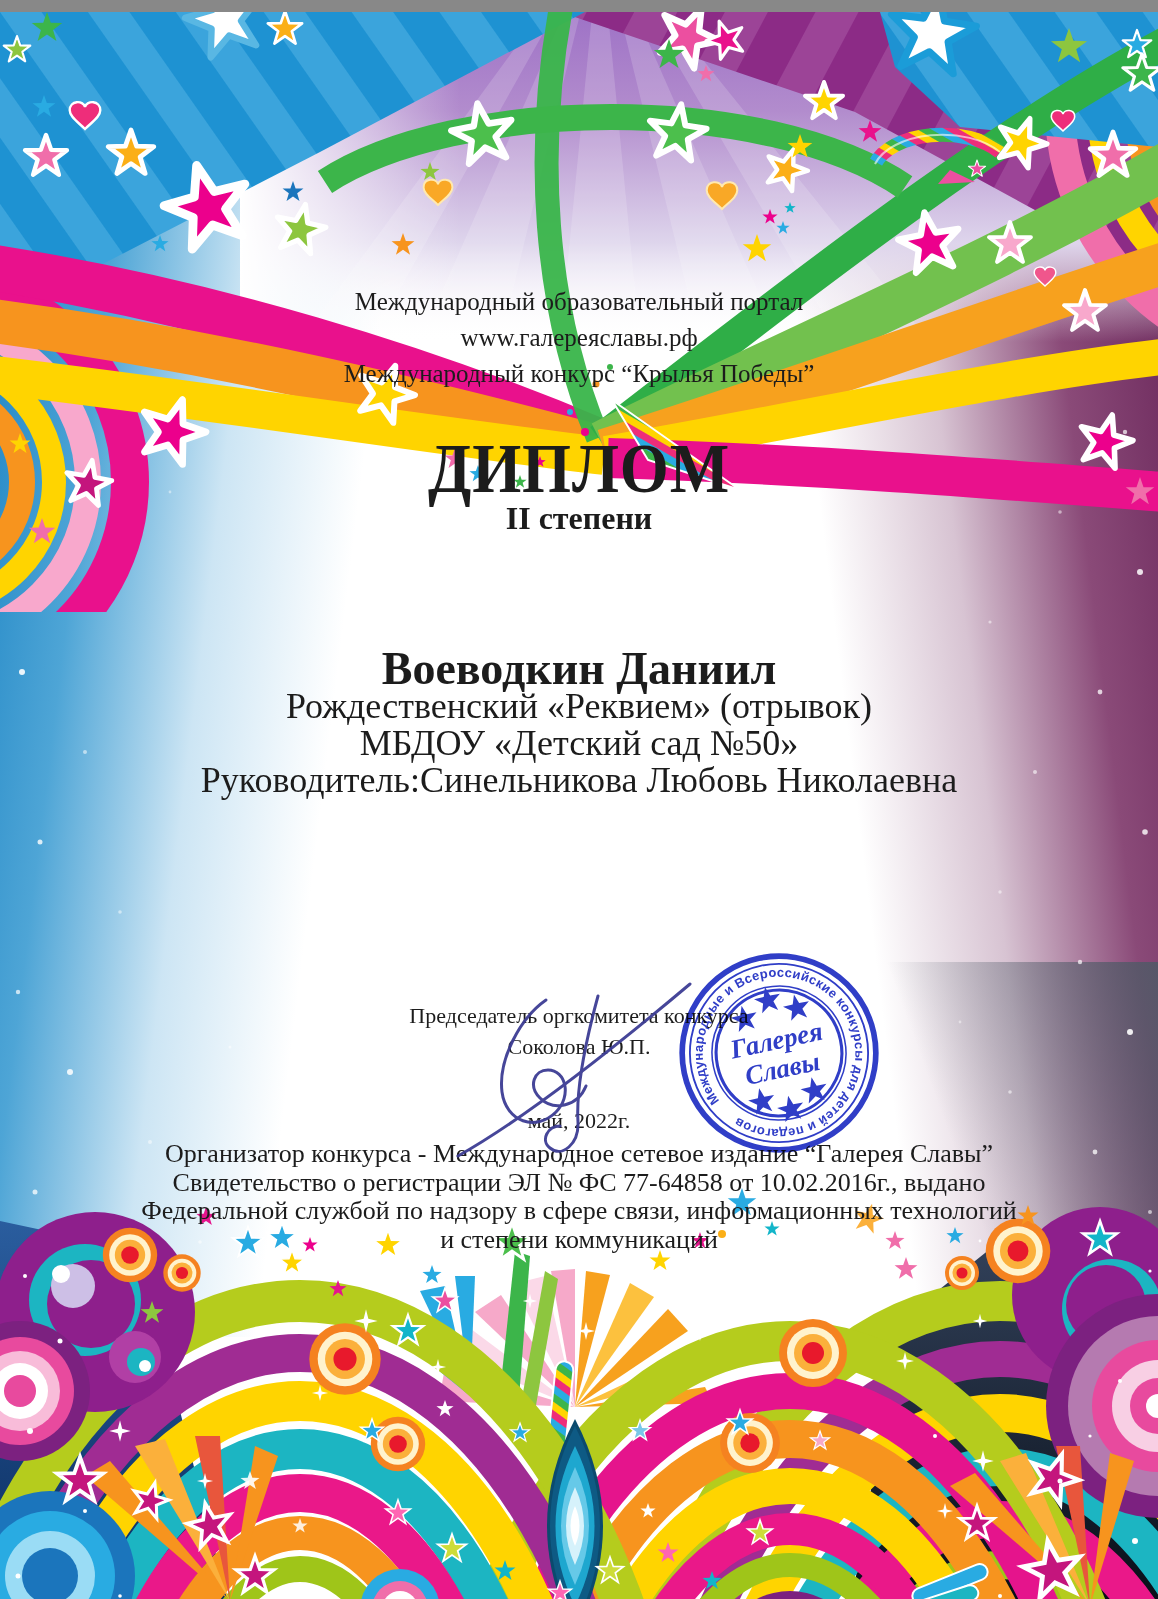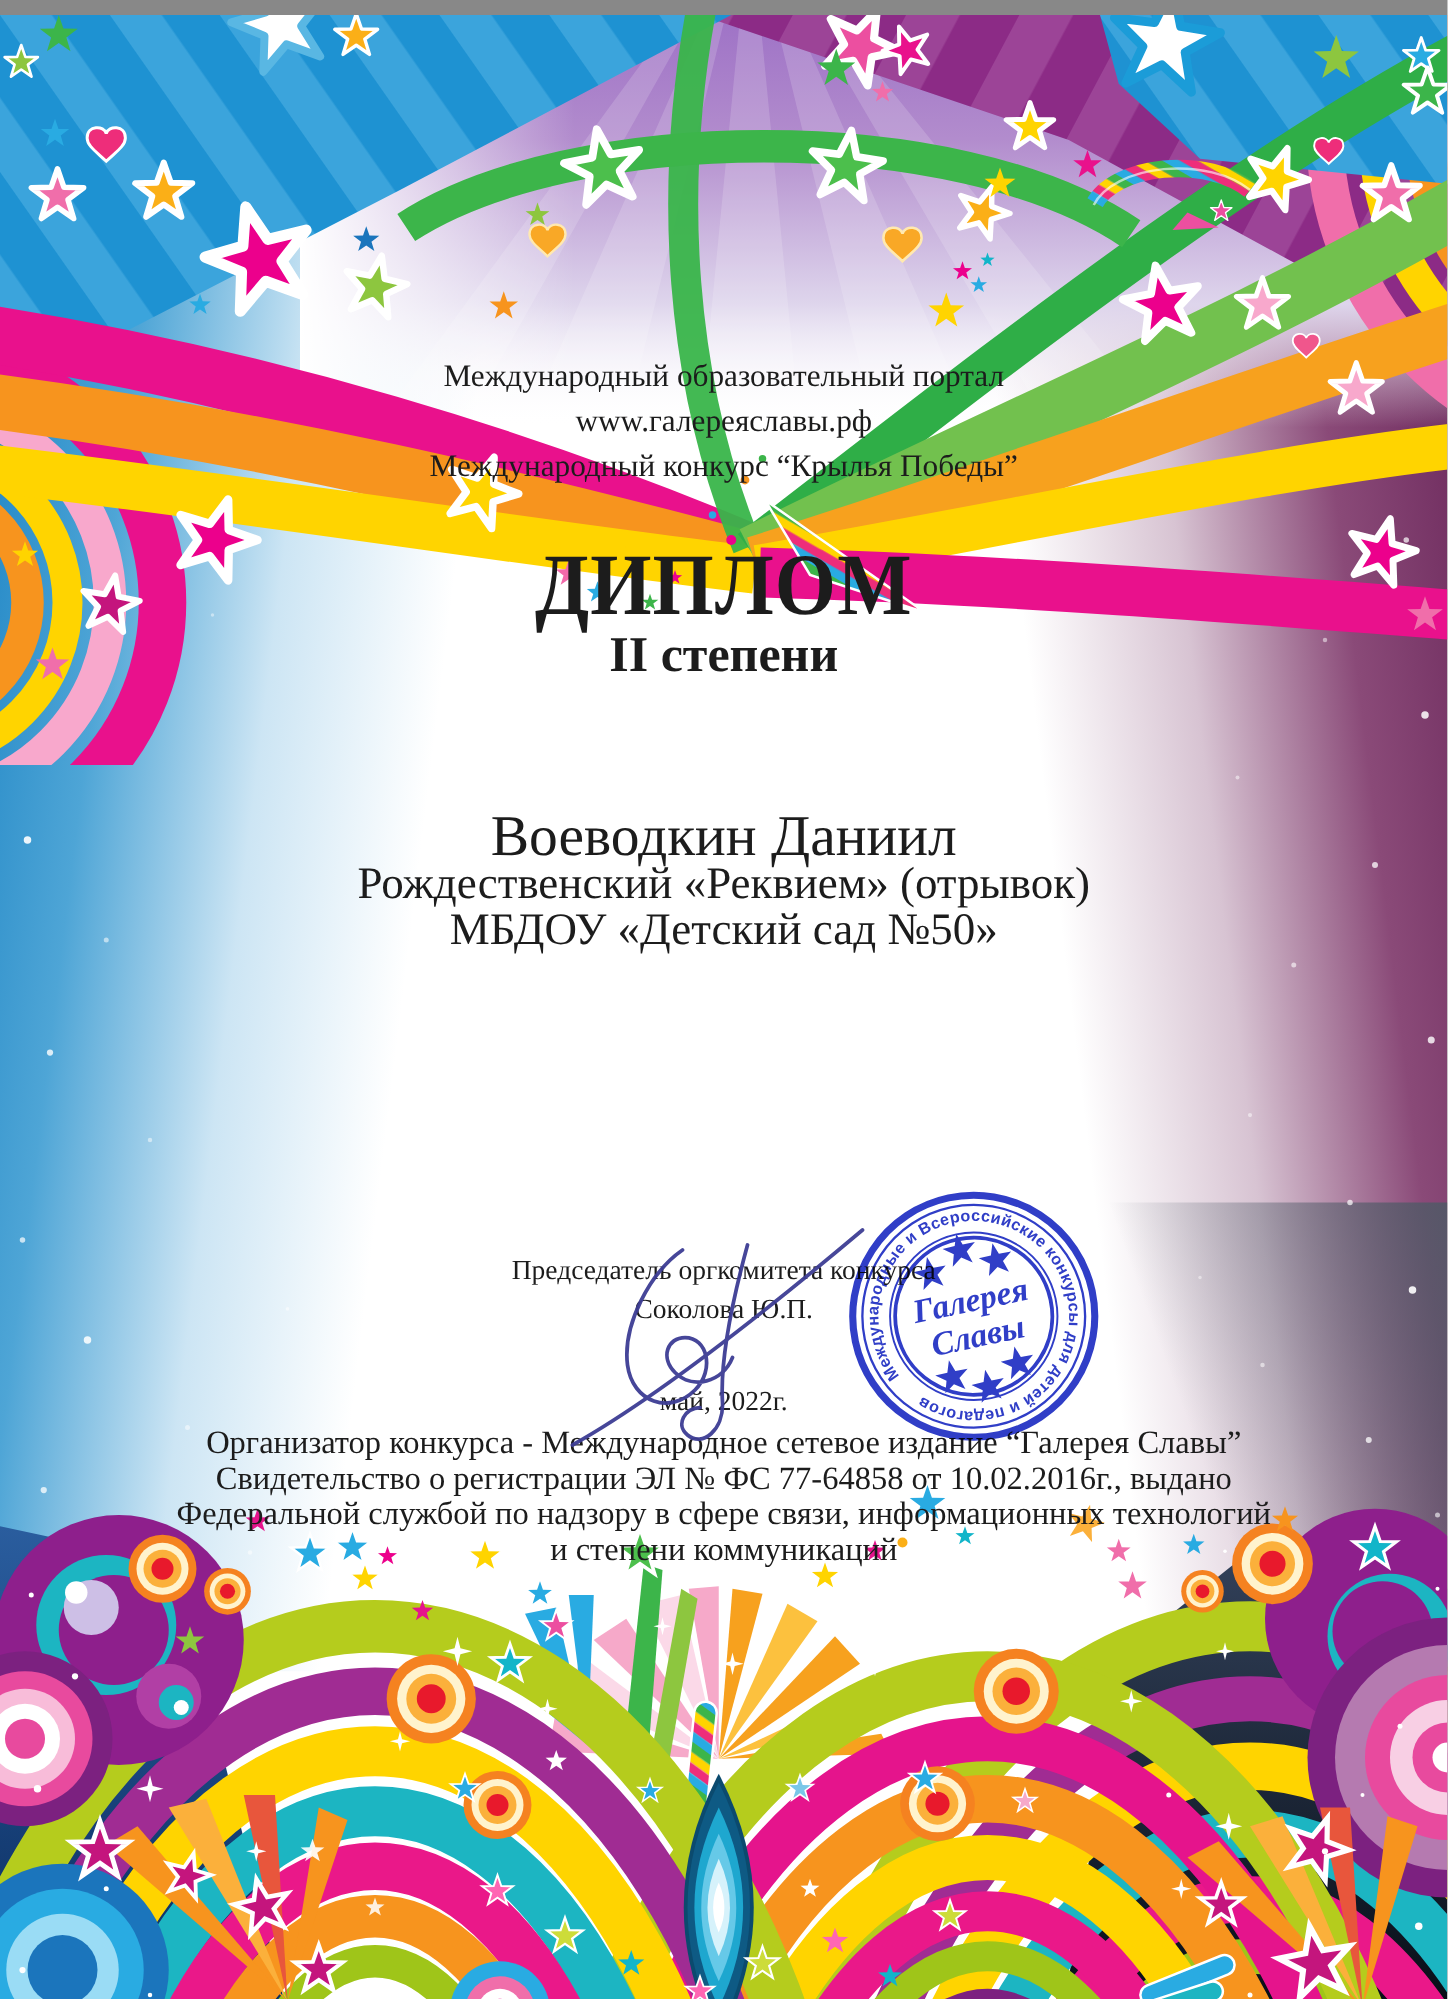--- a/index.html
+++ b/index.html
@@ -16,22 +16,22 @@
     background:linear-gradient(250deg,rgba(78,90,102,.85) 0%,rgba(78,90,102,0) 62%);}
   .snow,.topdeco,.botdeco{position:absolute;left:0;}
   .snow{top:0;z-index:2;}
   .topdeco{top:0;z-index:3;}
   .botdeco{top:1169px;z-index:3;}
   
   .txt{position:absolute;left:0;width:100%;text-align:center;z-index:5;}
   .header-block{top:272px;font-size:25px;line-height:36px;}
   .title-block{top:420px;}
   .title-main{font-size:70px;font-weight:bold;letter-spacing:1px;transform:scaleX(.9);transform-origin:center;line-height:1.05;}
-  .title-degree{font-size:40px;font-weight:bold;margin-top:-6px;}
-  .name-line{top:630px;font-size:46px;font-weight:normal;}
+  .title-degree{font-size:32px;font-weight:bold;margin-top:-6px;}
+  .name-line{top:630px;font-size:46px;font-weight:bold;}
   .details-block{top:676px;font-size:36px;line-height:37px;}
   .chair-line{top:991px;font-size:22px;}
   .signer-line{top:1022px;font-size:22px;}
   .date-line{top:1096px;font-size:22px;}
   .footer-block{top:1128px;font-size:26px;line-height:28.5px;}
   
   .signature{position:absolute;left:428px;top:962px;z-index:6;}
   
   .stamp{position:absolute;left:676px;top:938px;width:206px;height:206px;z-index:7;
          transform:rotate(-12deg);mix-blend-mode:multiply;opacity:.95;}
@@ -530,20 +530,21 @@
   <div class="txt title-block">
     <div class="title-main">ДИПЛОМ</div>
     <div class="title-degree">II степени</div>
   </div>
 
   <div class="txt name-line">Воеводкин Даниил</div>
 
   <div class="txt details-block">
     <div>Рождественский «Реквием» (отрывок)</div>
     <div>МБДОУ «Детский сад №50»</div>
+    <div>Руководитель:Синельникова Любовь Николаевна</div>
   </div>
 
   <div class="txt chair-line">Председатель оргкомитета конкурса</div>
   <div class="txt signer-line">Соколова Ю.П.</div>
   <div class="txt date-line">май, 2022г.</div>
 
   <div class="txt footer-block">
     <div>Организатор конкурса - Международное сетевое издание “Галерея Славы”</div>
     <div>Свидетельство о регистрации ЭЛ № ФС 77-64858 от 10.02.2016г., выдано</div>
     <div>Федеральной службой по надзору в сфере связи, информационных технологий</div>

